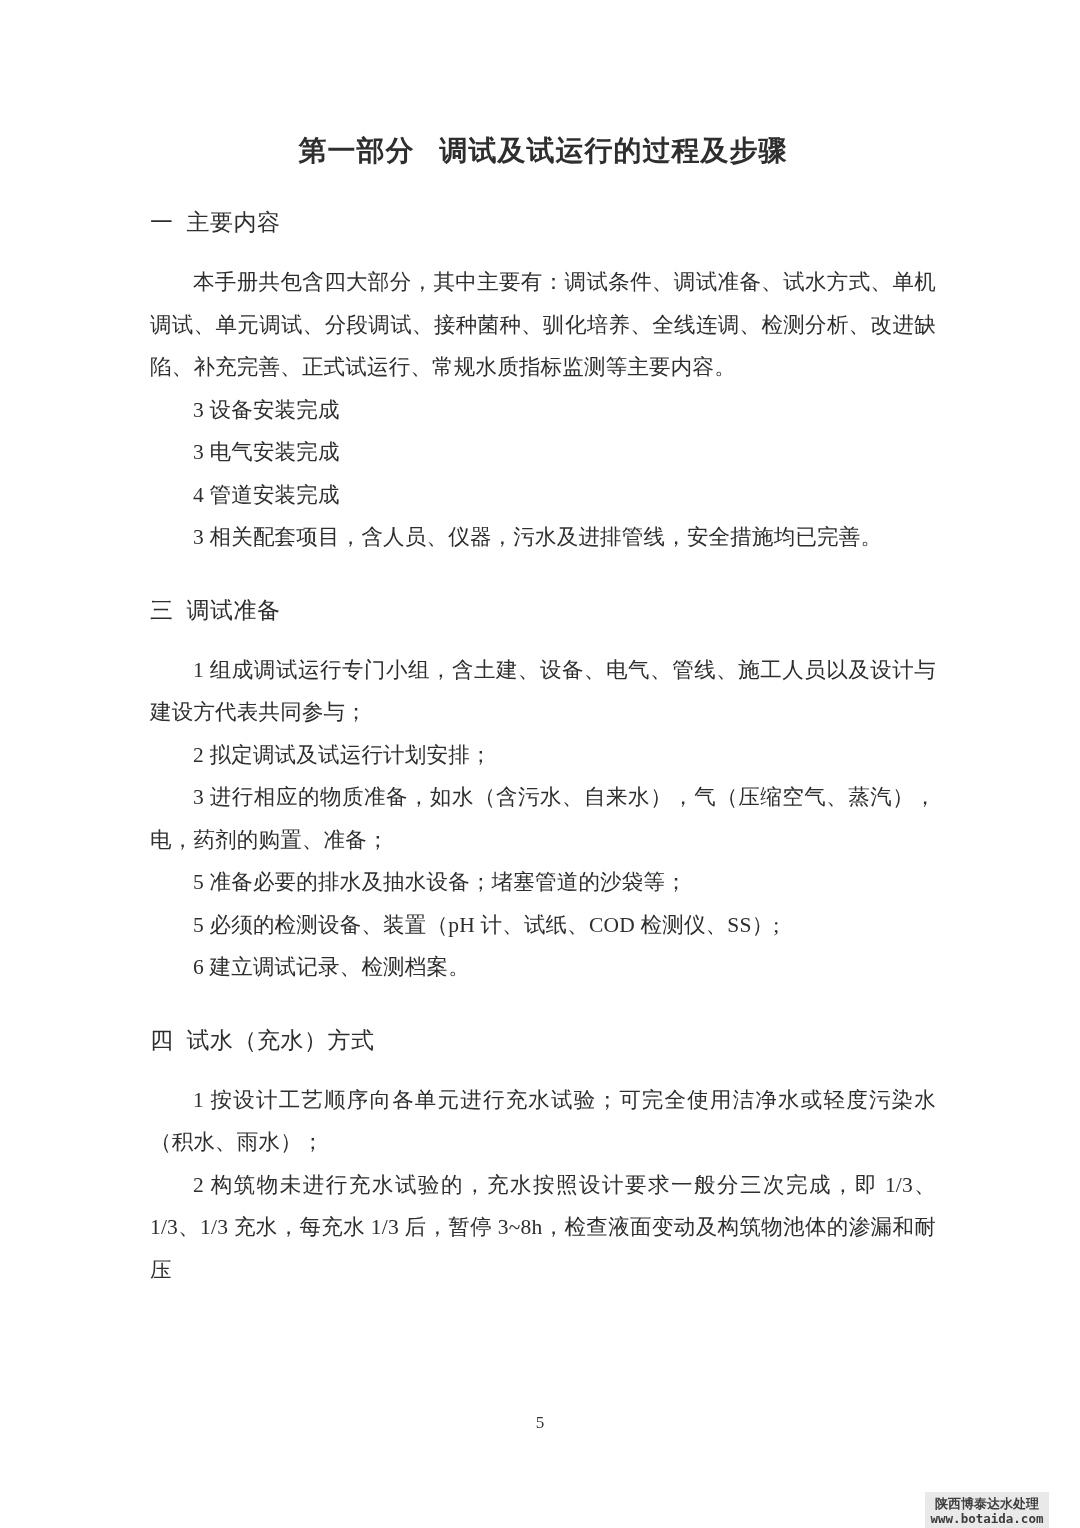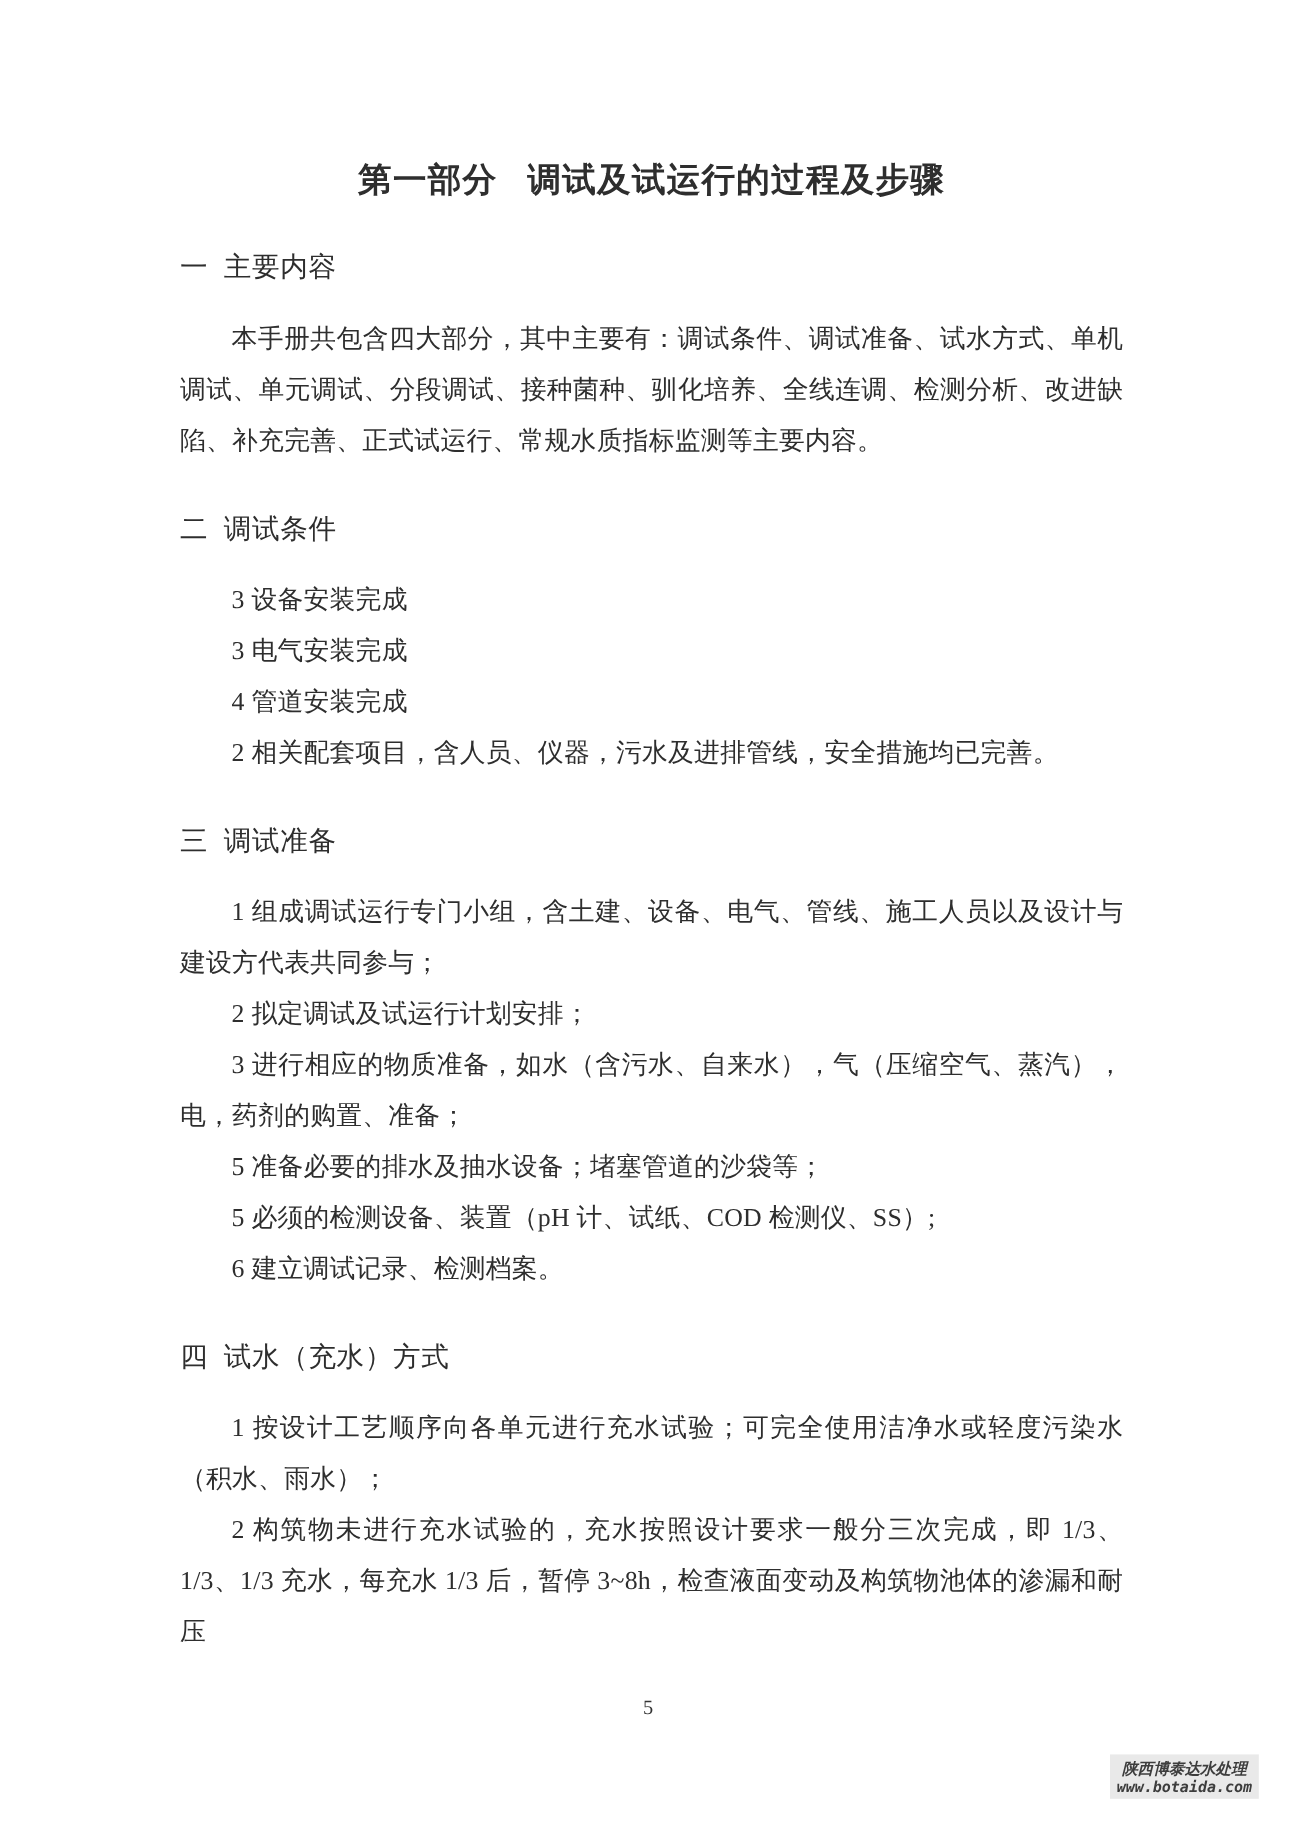--- a/index.html
+++ b/index.html
@@ -58,27 +58,26 @@
     right: 0;
     top: 1412px;
     text-align: center;
     font-size: 17px;
     line-height: 22px;
     color: #333333;
   }
   .watermark {
     position: absolute;
     left: 925px;
-    top: 1462px;
+    top: 1492px;
     width: 116px;
     background: #e9e9e9;
     padding: 4px 4px 3px 4px;
     text-align: center;
     color: #3d3d3d;
-    font-style: italic;
   }
   .watermark .wm-company {
     font-family: "Liberation Sans", "DejaVu Sans", sans-serif;
     font-size: 13px;
     line-height: 15px;
     font-weight: 700;
     white-space: nowrap;
   }
   .watermark .wm-url {
     font-family: "DejaVu Sans Mono", "Liberation Mono", monospace;
@@ -97,25 +96,24 @@
     <h1 class="doc-title">
       <span class="title-part">第一部分</span><span>调试及试运行的过程及步骤</span>
     </h1>
 
     <main id="sections">
         <section>
           <div class="sec-heading"><span class="sec-num">一</span><span>主要内容</span></div>
           <p class="body-p">本手册共包含四大部分，其中主要有：调试条件、调试准备、试水方式、单机调试、单元调试、分段调试、接种菌种、驯化培养、全线连调、检测分析、改进缺陷、补充完善、正式试运行、常规水质指标监测等主要内容。</p>
         </section>
         <section>
-          <div class="sec-heading"><span class="sec-num">二</span><span>调试条件</span></div>
           <p class="body-p">3 设备安装完成</p>
           <p class="body-p">3 电气安装完成</p>
           <p class="body-p">4 管道安装完成</p>
-          <p class="body-p">2 相关配套项目，含人员、仪器，污水及进排管线，安全措施均已完善。</p>
+          <p class="body-p">3 相关配套项目，含人员、仪器，污水及进排管线，安全措施均已完善。</p>
         </section>
         <section>
           <div class="sec-heading"><span class="sec-num">三</span><span>调试准备</span></div>
           <p class="body-p">1 组成调试运行专门小组，含土建、设备、电气、管线、施工人员以及设计与建设方代表共同参与；</p>
           <p class="body-p">2 拟定调试及试运行计划安排；</p>
           <p class="body-p">3 进行相应的物质准备，如水（含污水、自来水），气（压缩空气、蒸汽），电，药剂的购置、准备；</p>
           <p class="body-p">5 准备必要的排水及抽水设备；堵塞管道的沙袋等；</p>
           <p class="body-p">5 必须的检测设备、装置（pH 计、试纸、COD 检测仪、SS）;</p>
           <p class="body-p">6 建立调试记录、检测档案。</p>
         </section>

